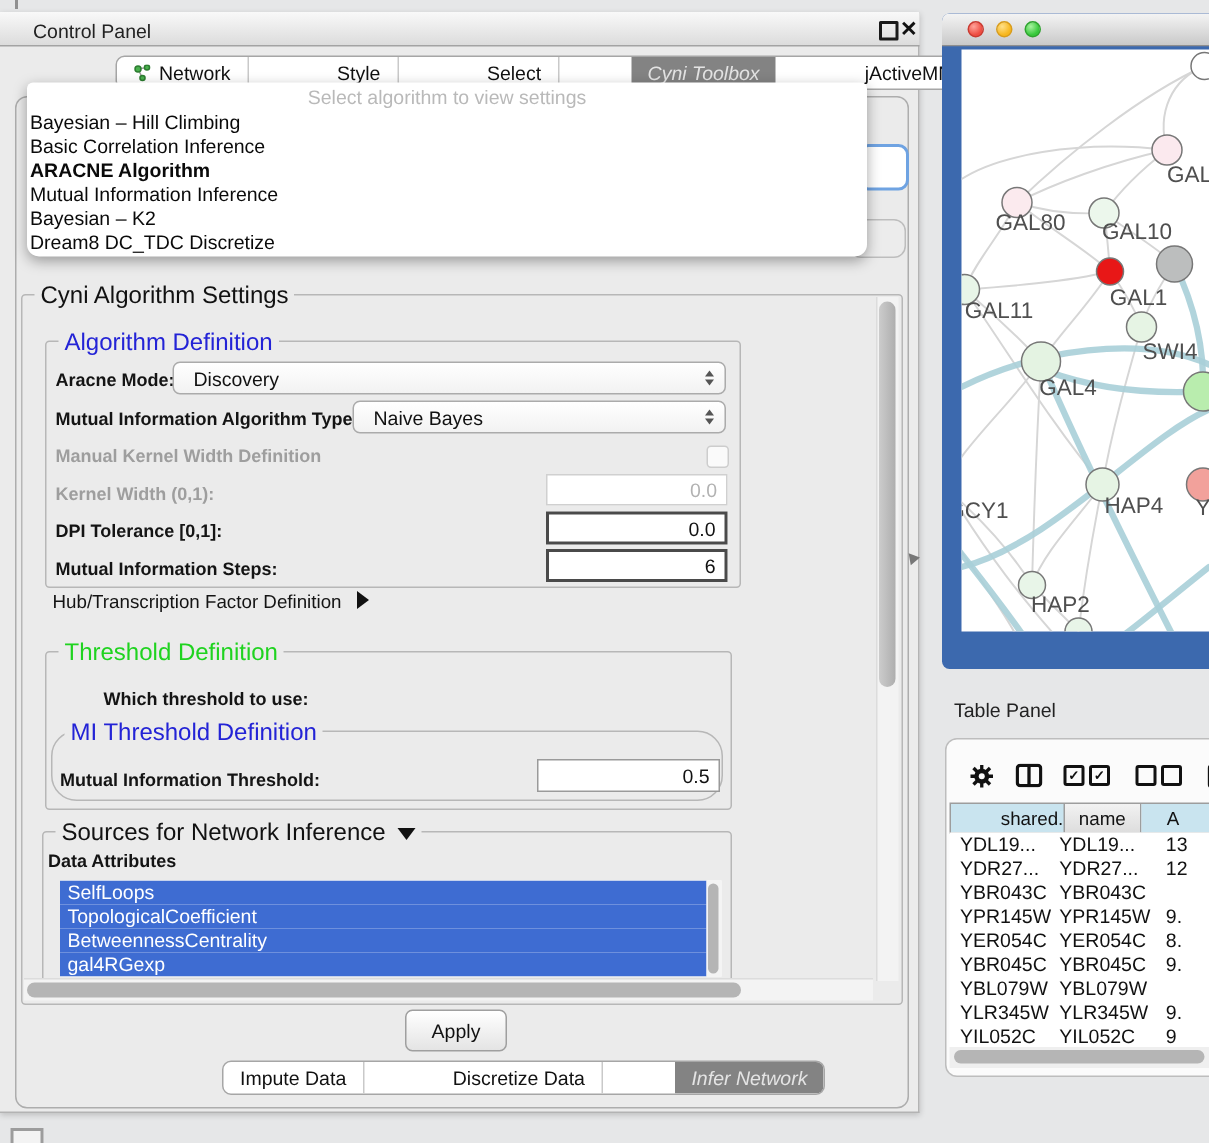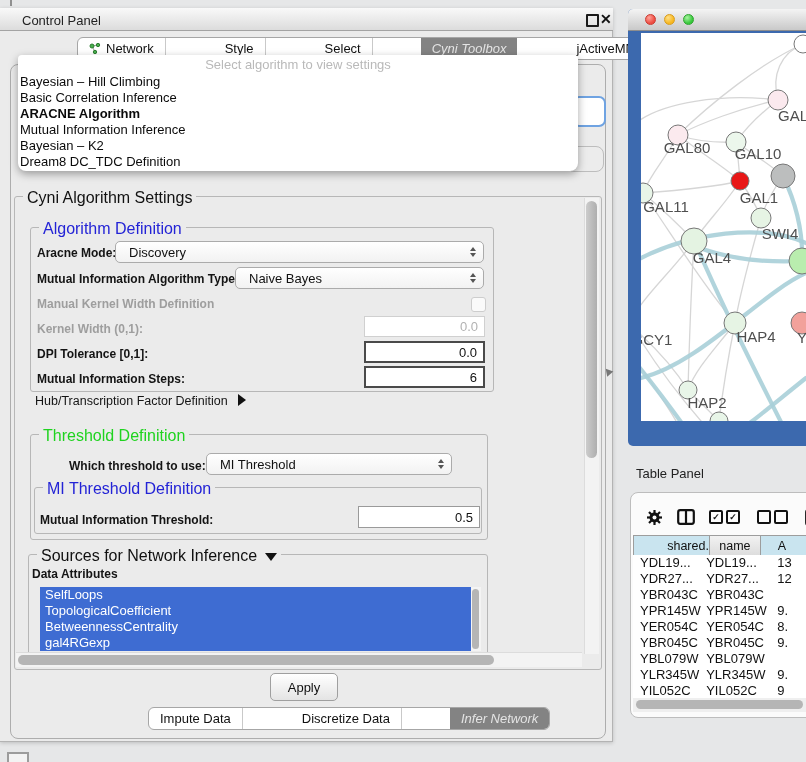--- a/index.html
+++ b/index.html
@@ -186,28 +186,21 @@
   <div class="abs field strong" style="left:364px;top:366px;width:121px;height:22px;">6</div>
 
   <div class="abs lbl plain" style="left:35px;top:394px;">
     <span>Hub/Transcription Factor Definition</span><span class="tri-right"></span>
   </div>
 
   <div class="abs tbox" style="left:30px;top:434px;width:456px;height:104px;">
     <span class="tbox-title t-green">Threshold Definition</span>
   </div>
   <div class="abs lbl" style="left:69px;top:459px;">Which threshold to use:</div>
-  <div class="abs combo" style="left:206px;top:453px;width:246px;height:22px;">
-    <span>MI Threshold</span>
-    <span class="stepper">
-        <span class="tri-up"></span>
-        <span class="tri-dn"></span>
-      </span>
-  </div>
-  <div class="abs tbox" style="left:34px;top:487px;width:446px;height:45px;">
+  <div class="abs tbox" style="left:34px;top:487px;width:446px;height:45px;border-radius:17px;">
     <span class="tbox-title t-blue">MI Threshold Definition</span>
   </div>
   <div class="abs lbl" style="left:40px;top:513px;">Mutual Information Threshold:</div>
   <div class="abs field" style="left:358px;top:506px;width:122px;height:22px;border-color:#9a9a9a;">0.5</div>
 
   <div class="abs tbox" style="left:28px;top:554px;width:458px;height:100px;">
     <span class="tbox-title"><span>Sources for Network Inference</span><span class="tri-down-b"></span></span>
   </div>
   <div class="abs lbl" style="left:32px;top:567px;">Data Attributes</div>
   <div class="abs" id="attr-list">
@@ -239,21 +232,21 @@
     </div>
 
   <div class="abs" id="popup">
     <div id="popup-placeholder">Select algorithm to view settings</div>
     <div id="dd-list">
         <div class="dd-item">Bayesian – Hill Climbing</div>
         <div class="dd-item">Basic Correlation Inference</div>
         <div class="dd-item bold">ARACNE Algorithm</div>
         <div class="dd-item">Mutual Information Inference</div>
         <div class="dd-item">Bayesian – K2</div>
-        <div class="dd-item">Dream8 DC_TDC Definition</div>
+        <div class="dd-item">Dream8 DC_TDC Discretize</div>
       </div>
   </div>
 
   <div class="abs" id="net-frame"></div>
   <div class="abs" id="net-titlebar"></div>
   <div class="abs tl" id="tl-red"></div>
   <div class="abs tl" id="tl-yellow"></div>
   <div class="abs tl" id="tl-green"></div>
   <div class="abs" id="net-canvas">
     <svg id="net-svg" width="165" height="388" viewBox="0 0 165 388">

